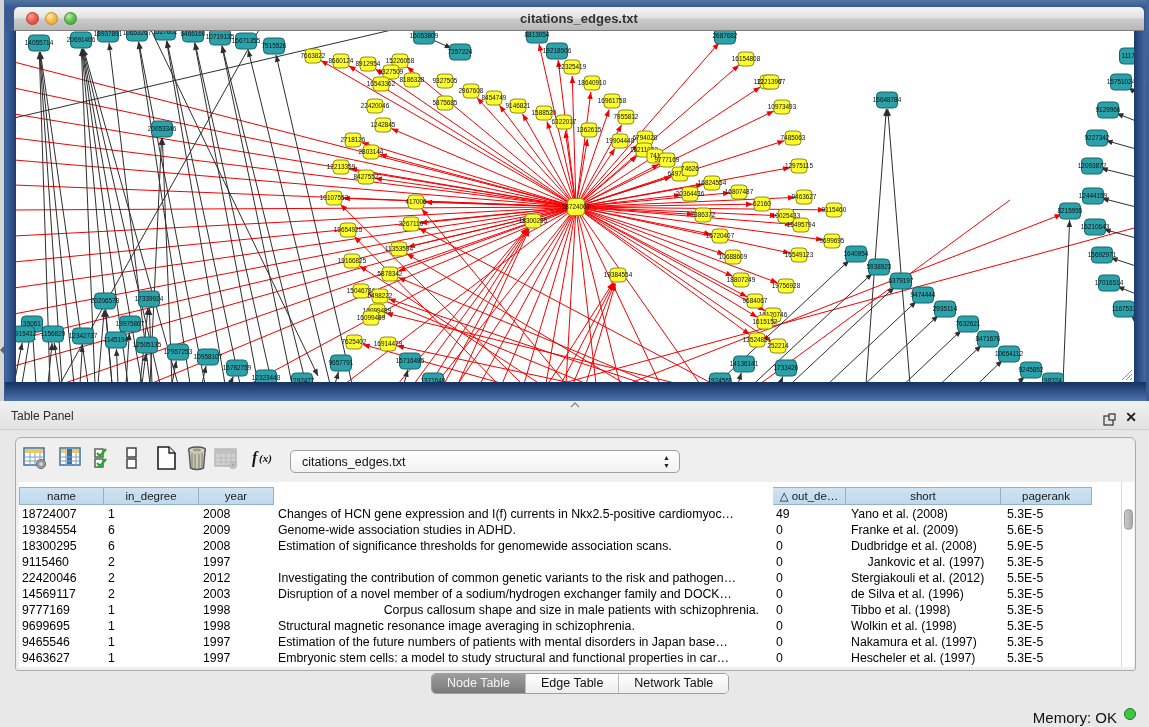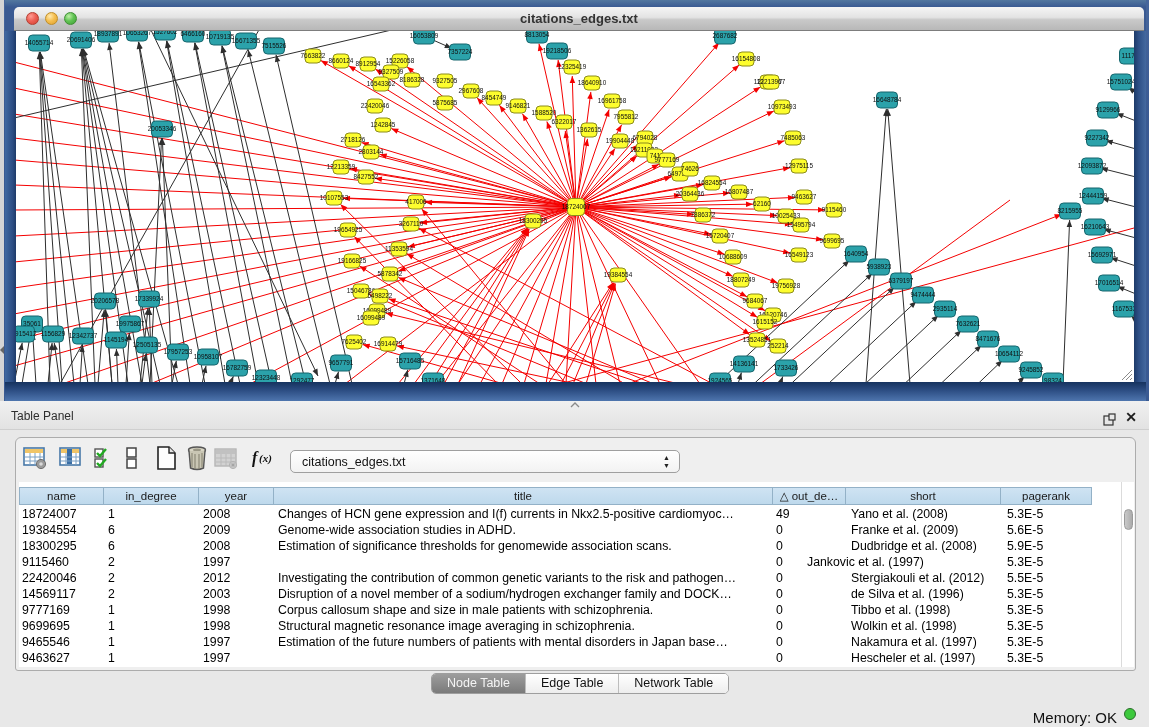--- a/index.html
+++ b/index.html
@@ -772,21 +772,20 @@
       <div class="tb-combo">
         <div class="tb-combo-text">citations_edges.txt</div>
         <div class="tb-combo-arrows">▲<br>▼</div>
       </div>
 
       <div class="tbl-wrap">
         <div class="tbl-header" id="tbl-header">
             <div class="th-cell" style="left: 0px; width: 85px;">name</div>
             <div class="th-cell" style="left: 85px; width: 95px;">in_degree</div>
             <div class="th-cell" style="left: 180px; width: 75px;">year</div>
-            <div class="th-cell" style="left: 255px; width: 499px;">title</div>
             <div class="th-cell" style="left: 754px; width: 73px;">△ out_de…</div>
             <div class="th-cell" style="left: 827px; width: 155px;">short</div>
             <div class="th-cell" style="left: 982px; width: 91px;">pagerank</div>
           </div>
         <div class="tbl-rows" id="tbl-rows">
             <div class="tr-row" style="top: 0px;">
               <div class="td-cell" style="left: 3px; width: 82px;">18724007</div>
               <div class="td-cell" style="left: 89px; width: 91px;">1</div>
               <div class="td-cell" style="left: 184px; width: 71px;">2008</div>
               <div class="td-cell" style="left: 259px; width: 495px;">Changes of HCN gene expression and I(f) currents in Nkx2.5-positive cardiomyoc…</div>
@@ -810,21 +809,21 @@
               <div class="td-cell" style="left: 259px; width: 495px;">Estimation of significance thresholds for genomewide association scans.</div>
               <div class="td-cell" style="left: 757px; width: 70px;">0</div>
               <div class="td-cell" style="left: 832px; width: 150px;">Dudbridge et al. (2008)</div>
               <div class="td-cell" style="left: 988px; width: 85px;">5.9E-5</div>
             </div>
             <div class="tr-row" style="top: 48px;">
               <div class="td-cell" style="left: 3px; width: 82px;">9115460</div>
               <div class="td-cell" style="left: 89px; width: 91px;">2</div>
               <div class="td-cell" style="left: 184px; width: 71px;">1997</div>
               <div class="td-cell" style="left: 757px; width: 70px;">0</div>
-              <div class="td-cell" style="left: 788px; width: 150px;">Jankovic et al. (1997)</div>
+              <div class="td-cell" style="left: 832px; width: 150px; text-align: center;">Jankovic et al. (1997)</div>
               <div class="td-cell" style="left: 988px; width: 85px;">5.3E-5</div>
             </div>
             <div class="tr-row" style="top: 64px;">
               <div class="td-cell" style="left: 3px; width: 82px;">22420046</div>
               <div class="td-cell" style="left: 89px; width: 91px;">2</div>
               <div class="td-cell" style="left: 184px; width: 71px;">2012</div>
               <div class="td-cell" style="left: 259px; width: 495px;">Investigating the contribution of common genetic variants to the risk and pathogen…</div>
               <div class="td-cell" style="left: 757px; width: 70px;">0</div>
               <div class="td-cell" style="left: 832px; width: 150px;">Stergiakouli et al. (2012)</div>
               <div class="td-cell" style="left: 988px; width: 85px;">5.5E-5</div>
@@ -835,21 +834,21 @@
               <div class="td-cell" style="left: 184px; width: 71px;">2003</div>
               <div class="td-cell" style="left: 259px; width: 495px;">Disruption of a novel member of a sodium/hydrogen exchanger family and DOCK…</div>
               <div class="td-cell" style="left: 757px; width: 70px;">0</div>
               <div class="td-cell" style="left: 832px; width: 150px;">de Silva et al. (1996)</div>
               <div class="td-cell" style="left: 988px; width: 85px;">5.3E-5</div>
             </div>
             <div class="tr-row" style="top: 96px;">
               <div class="td-cell" style="left: 3px; width: 82px;">9777169</div>
               <div class="td-cell" style="left: 89px; width: 91px;">1</div>
               <div class="td-cell" style="left: 184px; width: 71px;">1998</div>
-              <div class="td-cell" style="left: 259px; width: 495px;">Corpus callosum shape and size in male patients with schizophrenia.</div>
+              <div class="td-cell" style="left: 245px; width: 495px; text-align: right;">Corpus callosum shape and size in male patients with schizophrenia.</div>
               <div class="td-cell" style="left: 757px; width: 70px;">0</div>
               <div class="td-cell" style="left: 832px; width: 150px;">Tibbo et al. (1998)</div>
               <div class="td-cell" style="left: 988px; width: 85px;">5.3E-5</div>
             </div>
             <div class="tr-row" style="top: 112px;">
               <div class="td-cell" style="left: 3px; width: 82px;">9699695</div>
               <div class="td-cell" style="left: 89px; width: 91px;">1</div>
               <div class="td-cell" style="left: 184px; width: 71px;">1998</div>
               <div class="td-cell" style="left: 259px; width: 495px;">Structural magnetic resonance image averaging in schizophrenia.</div>
               <div class="td-cell" style="left: 757px; width: 70px;">0</div>
@@ -862,20 +861,21 @@
               <div class="td-cell" style="left: 184px; width: 71px;">1997</div>
               <div class="td-cell" style="left: 259px; width: 495px;">Estimation of the future numbers of patients with mental disorders in Japan base…</div>
               <div class="td-cell" style="left: 757px; width: 70px;">0</div>
               <div class="td-cell" style="left: 832px; width: 150px;">Nakamura et al. (1997)</div>
               <div class="td-cell" style="left: 988px; width: 85px;">5.3E-5</div>
             </div>
             <div class="tr-row" style="top: 144px;">
               <div class="td-cell" style="left: 3px; width: 82px;">9463627</div>
               <div class="td-cell" style="left: 89px; width: 91px;">1</div>
               <div class="td-cell" style="left: 184px; width: 71px;">1997</div>
+              <div class="td-cell" style="left: 259px; width: 495px;">Embryonic stem cells: a model to study structural and functional properties in car…</div>
               <div class="td-cell" style="left: 757px; width: 70px;">0</div>
               <div class="td-cell" style="left: 832px; width: 150px;">Hescheler et al. (1997)</div>
               <div class="td-cell" style="left: 988px; width: 85px;">5.3E-5</div>
             </div>
           </div>
         <div class="vscroll-line"></div>
         <div class="vscroll-thumb"></div>
       </div>
     </div>
 

